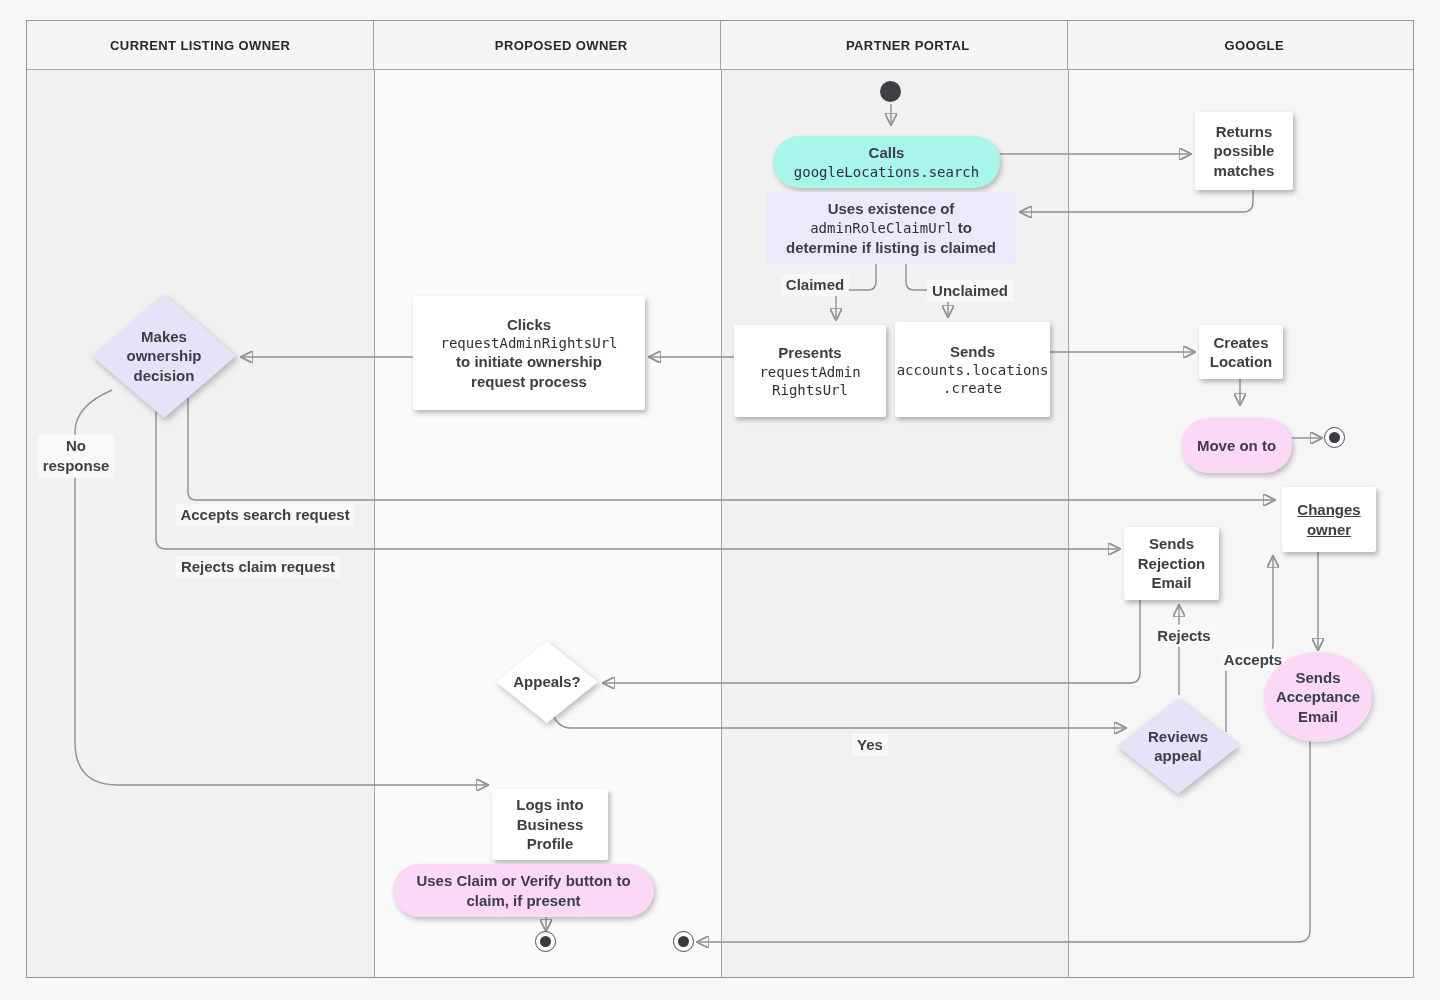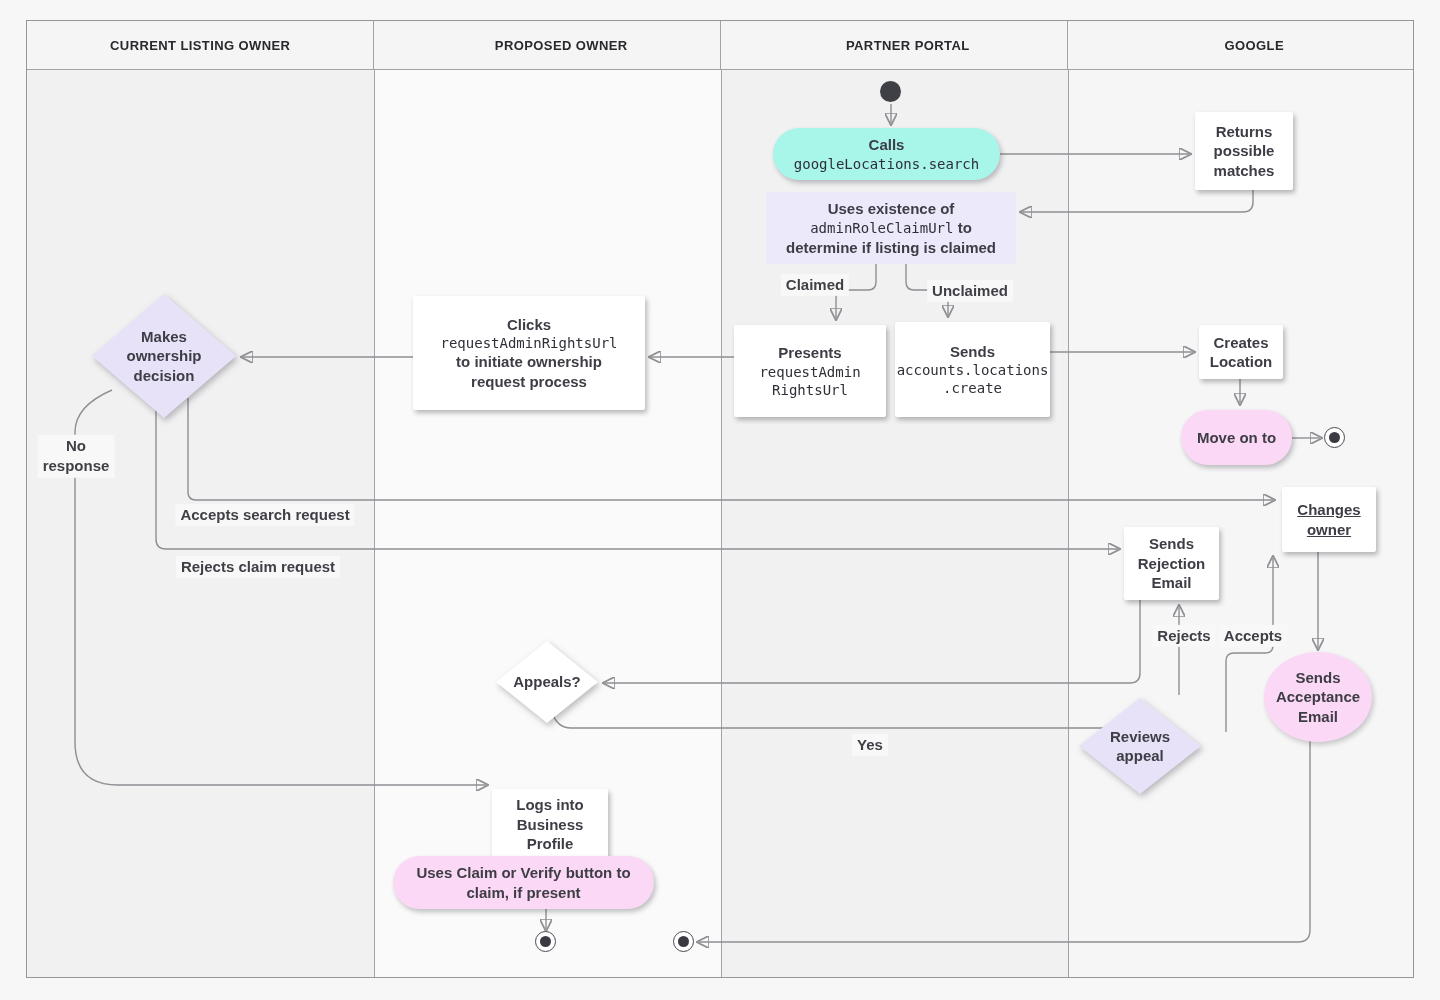--- a/index.html
+++ b/index.html
@@ -37,21 +37,21 @@
     text-align:center; line-height:1.35;
   }
   .elabel.preline { white-space:pre-line; }
 
   .node {
     position:absolute; box-sizing:border-box; z-index:5;
     display:flex; flex-direction:column; align-items:center; justify-content:center;
     text-align:center; font-size:15px; font-weight:700; line-height:1.3; color:#3d3d46;
   }
   .box   { background:#fff; border-radius:2px; box-shadow:2px 3px 5px rgba(40,40,45,.32); }
-  .pill  { border-radius:27px; box-shadow:2px 3px 5px rgba(40,40,45,.28); }
+  .pill  { border-radius:27px; box-shadow:2px 3px 5px rgba(40,40,45,.28);margin-top:8px; }
   .teal  { background:#a8f5e9; }
   .pinkp { background:#fbd8f5; }
   .flatlav { background:#ece9fa; border-radius:2px; }
   .ellipse { background:#fbd8f5; border-radius:50%; box-shadow:2px 3px 5px rgba(40,40,45,.22); }
   .code { font-family:"DejaVu Sans Mono", monospace; font-weight:400; font-size:14px; color:#2f2f38; }
   .preline { white-space:pre-line; }
 
   .diamond { background:transparent; }
   .diamond > svg { position:absolute; left:0; top:0; width:100%; height:100%;
     filter:drop-shadow(2px 3px 3px rgba(40,40,45,.3)); }
@@ -109,21 +109,21 @@
     <path d="M 546 909 L 546 929" marker-end="url(#arr)"></path>
   </svg>
 
   <div class="elabel" style="left:815px; top:285px;">Claimed</div>
   <div class="elabel" style="left:970px; top:291px;">Unclaimed</div>
   <div class="elabel preline" style="left:76px; top:456px;">No
 response</div>
   <div class="elabel" style="left:265px; top:515px;">Accepts search request</div>
   <div class="elabel" style="left:258px; top:567px;">Rejects claim request</div>
   <div class="elabel" style="left:1184px; top:636px;">Rejects</div>
-  <div class="elabel" style="left:1253px; top:636px;">Accepts</div>
+  <div class="elabel" style="left:1253px; top:660px;">Accepts</div>
   <div class="elabel" style="left:870px; top:745px;">Yes</div>
 
   <div class="node start-node" style="left:880px; top:81px;"></div>
 
   <div class="node pill teal" style="left:773px; top:128px; width:227px; height:52px;">
     <div>Calls</div>
     <div class="code">googleLocations.search</div>
   </div>
 
   <div class="node box" style="left:1195px; top:112px; width:98px; height:78px;">
@@ -181,21 +181,21 @@
     <div>Sends Rejection Email</div>
   </div>
 
   <div class="node diamond" style="left:494px; top:639px; width:106px; height:86px;">
     <svg viewBox="0 0 106 86" preserveAspectRatio="none">
       <polygon points="53,2 104,43 53,84 2,43" fill="#ffffff"></polygon>
     </svg>
     <div class="dtext">Appeals?</div>
   </div>
 
-  <div class="node diamond" style="left:1077px; top:696px; width:126px; height:100px;">
+  <div class="node diamond" style="left:1115px; top:696px; width:126px; height:100px;">
     <svg viewBox="0 0 126 100" preserveAspectRatio="none">
       <polygon points="63,2 124,50 63,98 2,50" fill="#e7e2f7"></polygon>
     </svg>
     <div class="dtext">Reviews appeal</div>
   </div>
 
   <div class="node ellipse" style="left:1264px; top:652px; width:108px; height:90px;">
     <div>Sends Acceptance Email</div>
   </div>
 

